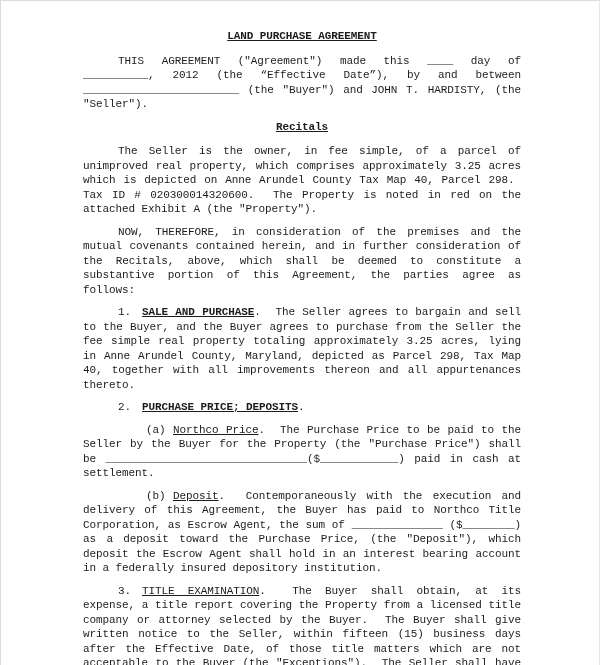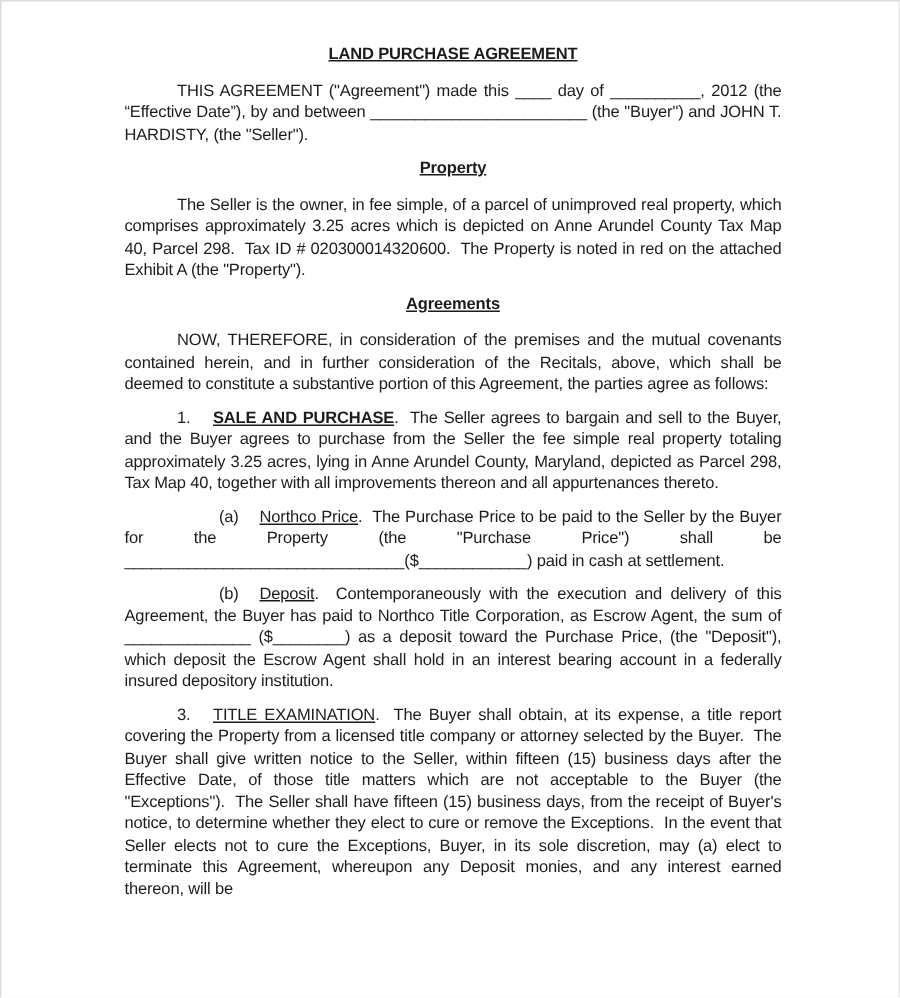--- a/index.html
+++ b/index.html
@@ -11,21 +11,21 @@
     position: relative;
     width: 600px;
     height: 665px;
     box-sizing: border-box;
     background: #ffffff;
     border-top: 1px solid #dcdcdc;
     border-left: 1px solid #dcdcdc;
     border-right: 1px solid #e8e8e8;
     padding: 28px 78px 0 82px;
     overflow: hidden;
-    font-family: Liberation Sans, sans-serif;
+    font-family: Liberation Mono, monospace;
     font-size: 11px;
     line-height: 14.5px;
     letter-spacing: -0.1px;
     color: #1c1c1c;
   }
   p {
     margin: 0 0 8px 0;
     text-align: justify;
   }
   .chead {
@@ -46,31 +46,31 @@
 </style>
 </head>
 <body>
 
 <div class="page">
 
   <p class="chead"><span class="bu">LAND PURCHASE AGREEMENT</span></p>
 
   <p><span class="t1"></span><span>THIS AGREEMENT ("Agreement") made this ____ day of __________, 2012 (the “Effective Date”), by and between ________________________ (the "Buyer") and JOHN T. HARDISTY, (the "Seller").</span></p>
 
-  <p class="chead"><span class="bu">Property</span></p>
+  <p class="chead"><span class="bu">Recitals</span></p>
 
   <p><span class="t1"></span><span>The Seller is the owner, in fee simple, of a parcel of unimproved real property, which comprises approximately 3.25 acres which is depicted on Anne Arundel County Tax Map 40, Parcel 298.&nbsp; Tax ID # 020300014320600.&nbsp; The Property is noted in red on the attached Exhibit A (the "Property").</span></p>
 
 
-  <p class="chead"><span class="bu">Agreements</span></p>
 
   <p><span class="t1"></span><span>NOW, THEREFORE, in consideration of the premises and the mutual covenants contained herein, and in further consideration of the Recitals, above, which shall be deemed to constitute a substantive portion of this Agreement, the parties agree as follows:</span></p>
 
   <p><span class="t1"></span><span class="num1">1.</span><span class="bu">SALE AND PURCHASE</span><span>.&nbsp; The Seller agrees to bargain and sell to the Buyer, and the Buyer agrees to purchase from the Seller the fee simple real property totaling approximately 3.25 acres, lying in Anne Arundel County, Maryland, depicted as Parcel 298, Tax Map 40, together with all improvements thereon and all appurtenances thereto.</span></p>
 
+  <p><span class="t1"></span><span class="num1">2.</span><span class="bu">PURCHASE PRICE; DEPOSITS</span><span>.</span></p>
 
   <p><span class="t2"></span><span class="num2">(a)</span><span class="u">Northco Price</span><span>.&nbsp; The Purchase Price to be paid to the Seller by the Buyer for the Property (the "Purchase Price") shall be _______________________________($____________) paid in cash at settlement.</span></p>
 
   <p><span class="t2"></span><span class="num2">(b)</span><span class="u">Deposit</span><span>.&nbsp; Contemporaneously with the execution and delivery of this Agreement, the Buyer has paid to Northco Title Corporation, as Escrow Agent, the sum of ______________ ($________) as a deposit toward the Purchase Price, (the "Deposit"), which deposit the Escrow Agent shall hold in an interest bearing account in a federally insured depository institution.</span></p>
 
 
   <p><span class="t1"></span><span class="num1">3.</span><span class="u">TITLE EXAMINATION</span><span>.&nbsp; The Buyer shall obtain, at its expense, a title report covering the Property from a licensed title company or attorney selected by the Buyer.&nbsp; The Buyer shall give written notice to the Seller, within fifteen (15) business days after the Effective Date, of those title matters which are not acceptable to the Buyer (the "Exceptions").&nbsp; The Seller shall have fifteen (15) business days, from the receipt of Buyer's notice, to determine whether they elect to cure or remove the Exceptions.&nbsp; In the event that Seller elects not to cure the Exceptions, Buyer, in its sole discretion, may (a) elect to terminate this Agreement, whereupon any Deposit monies, and any interest earned thereon, will be</span></p>
 
 </div>
 

